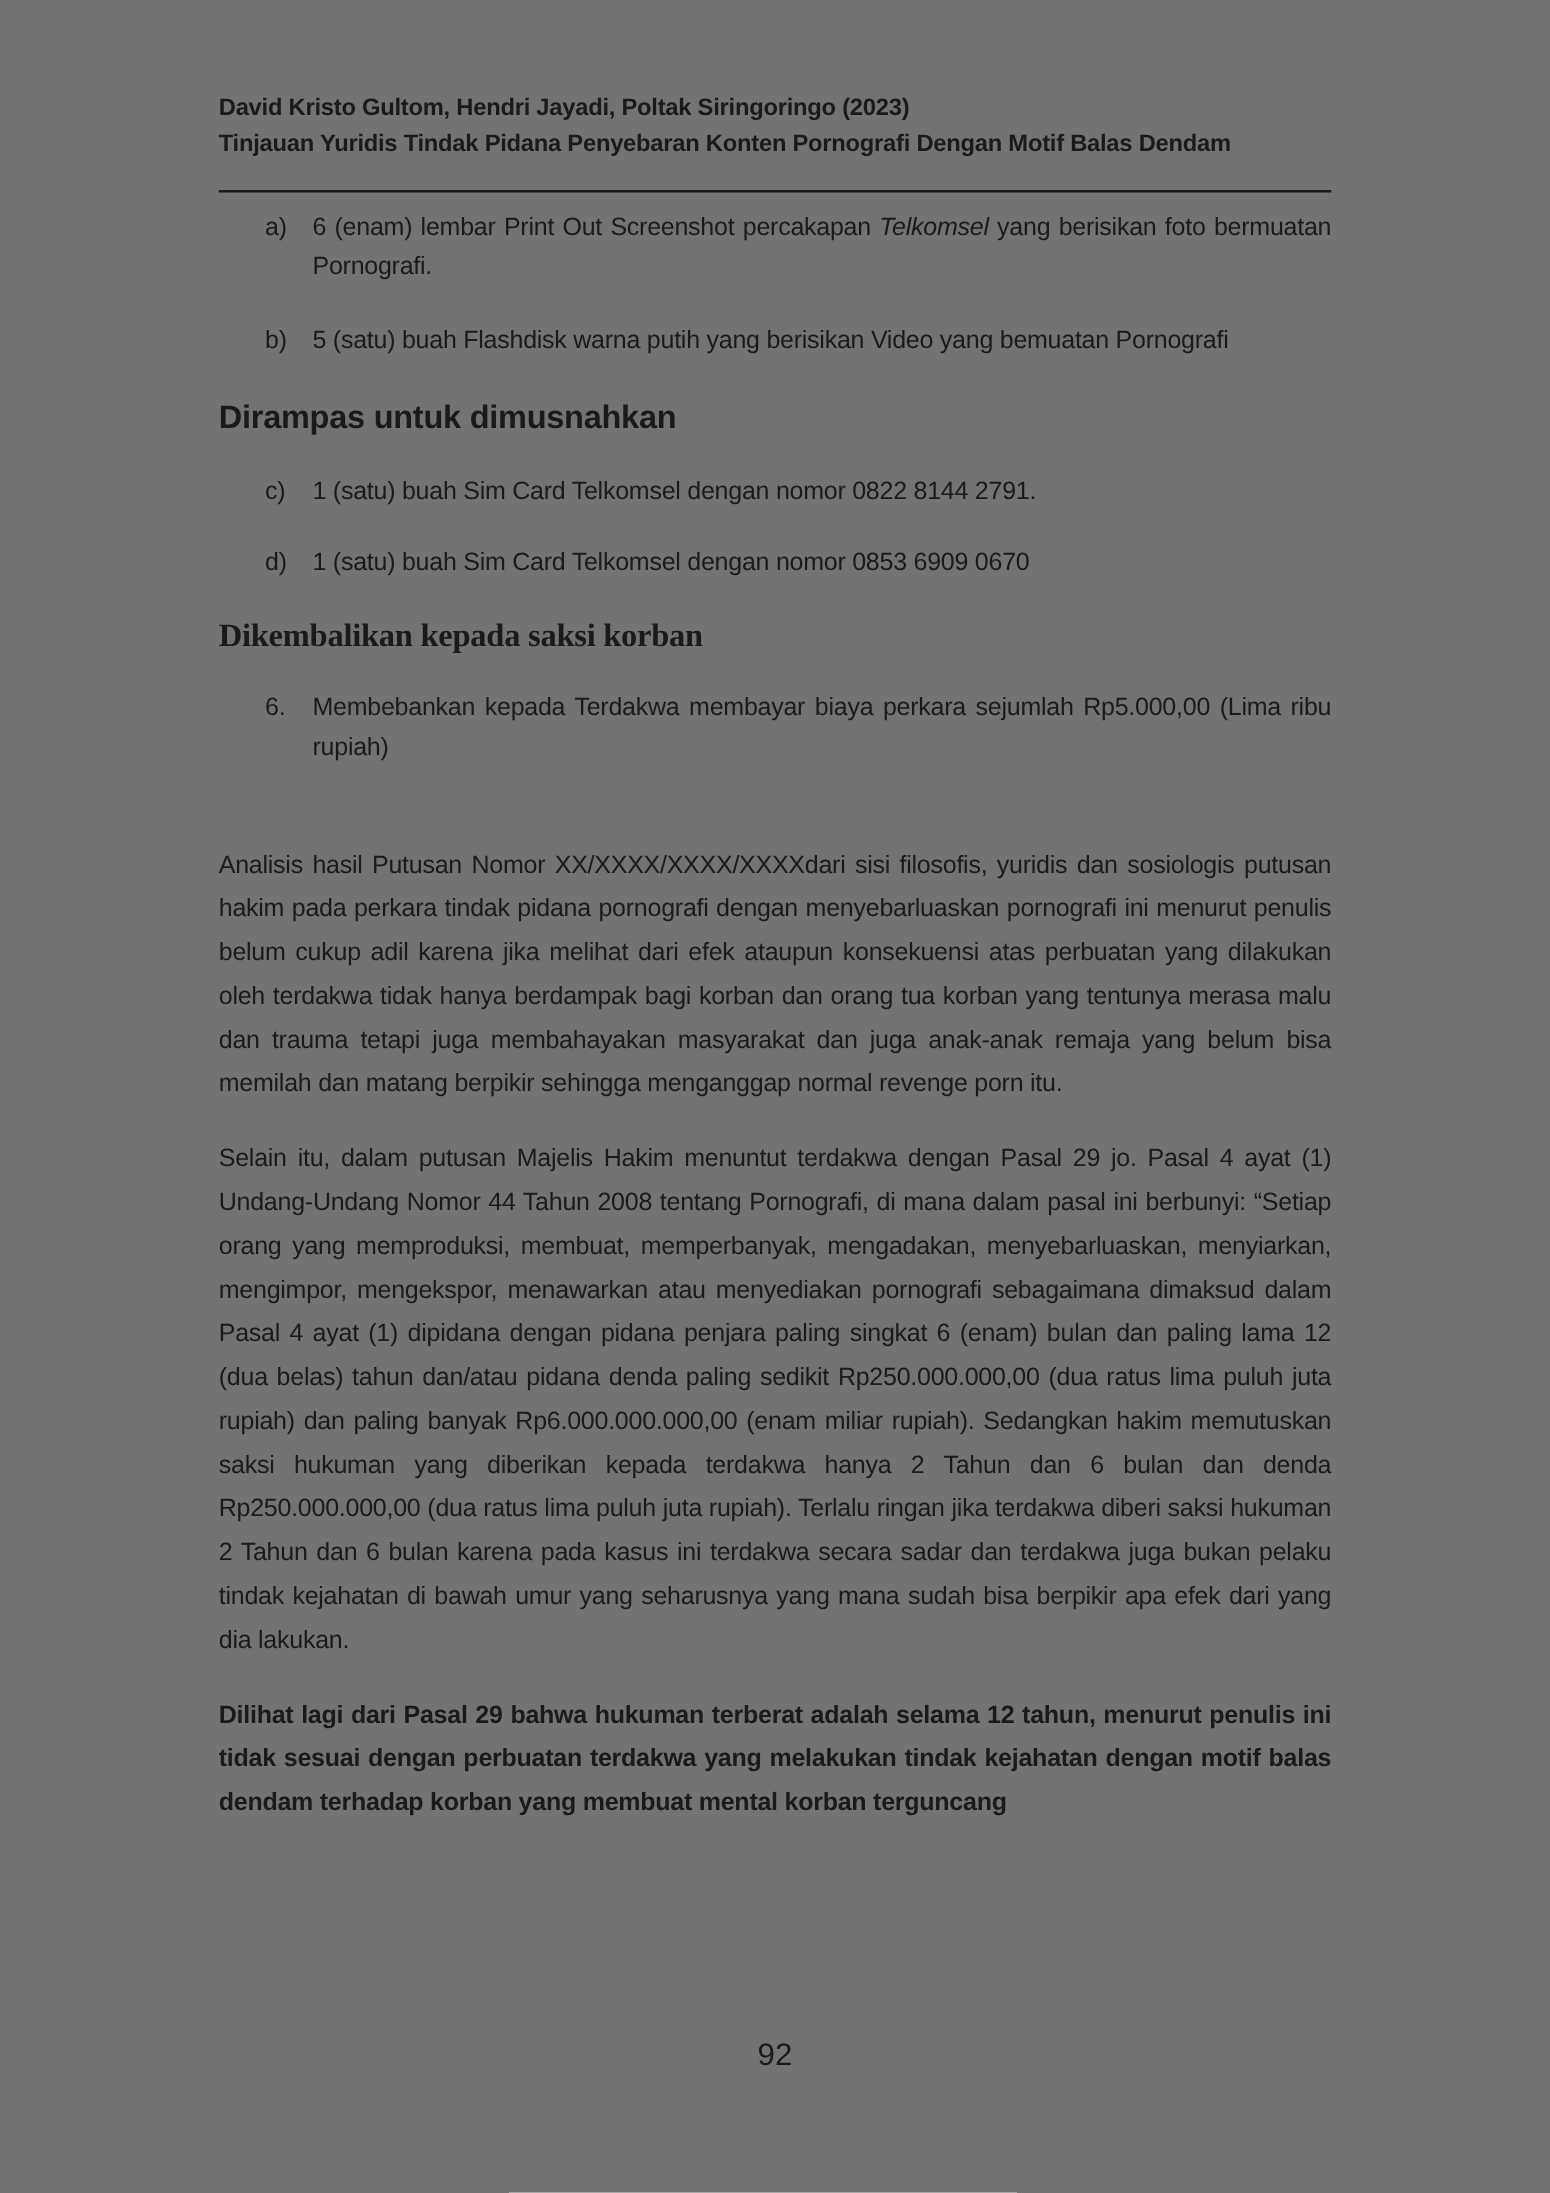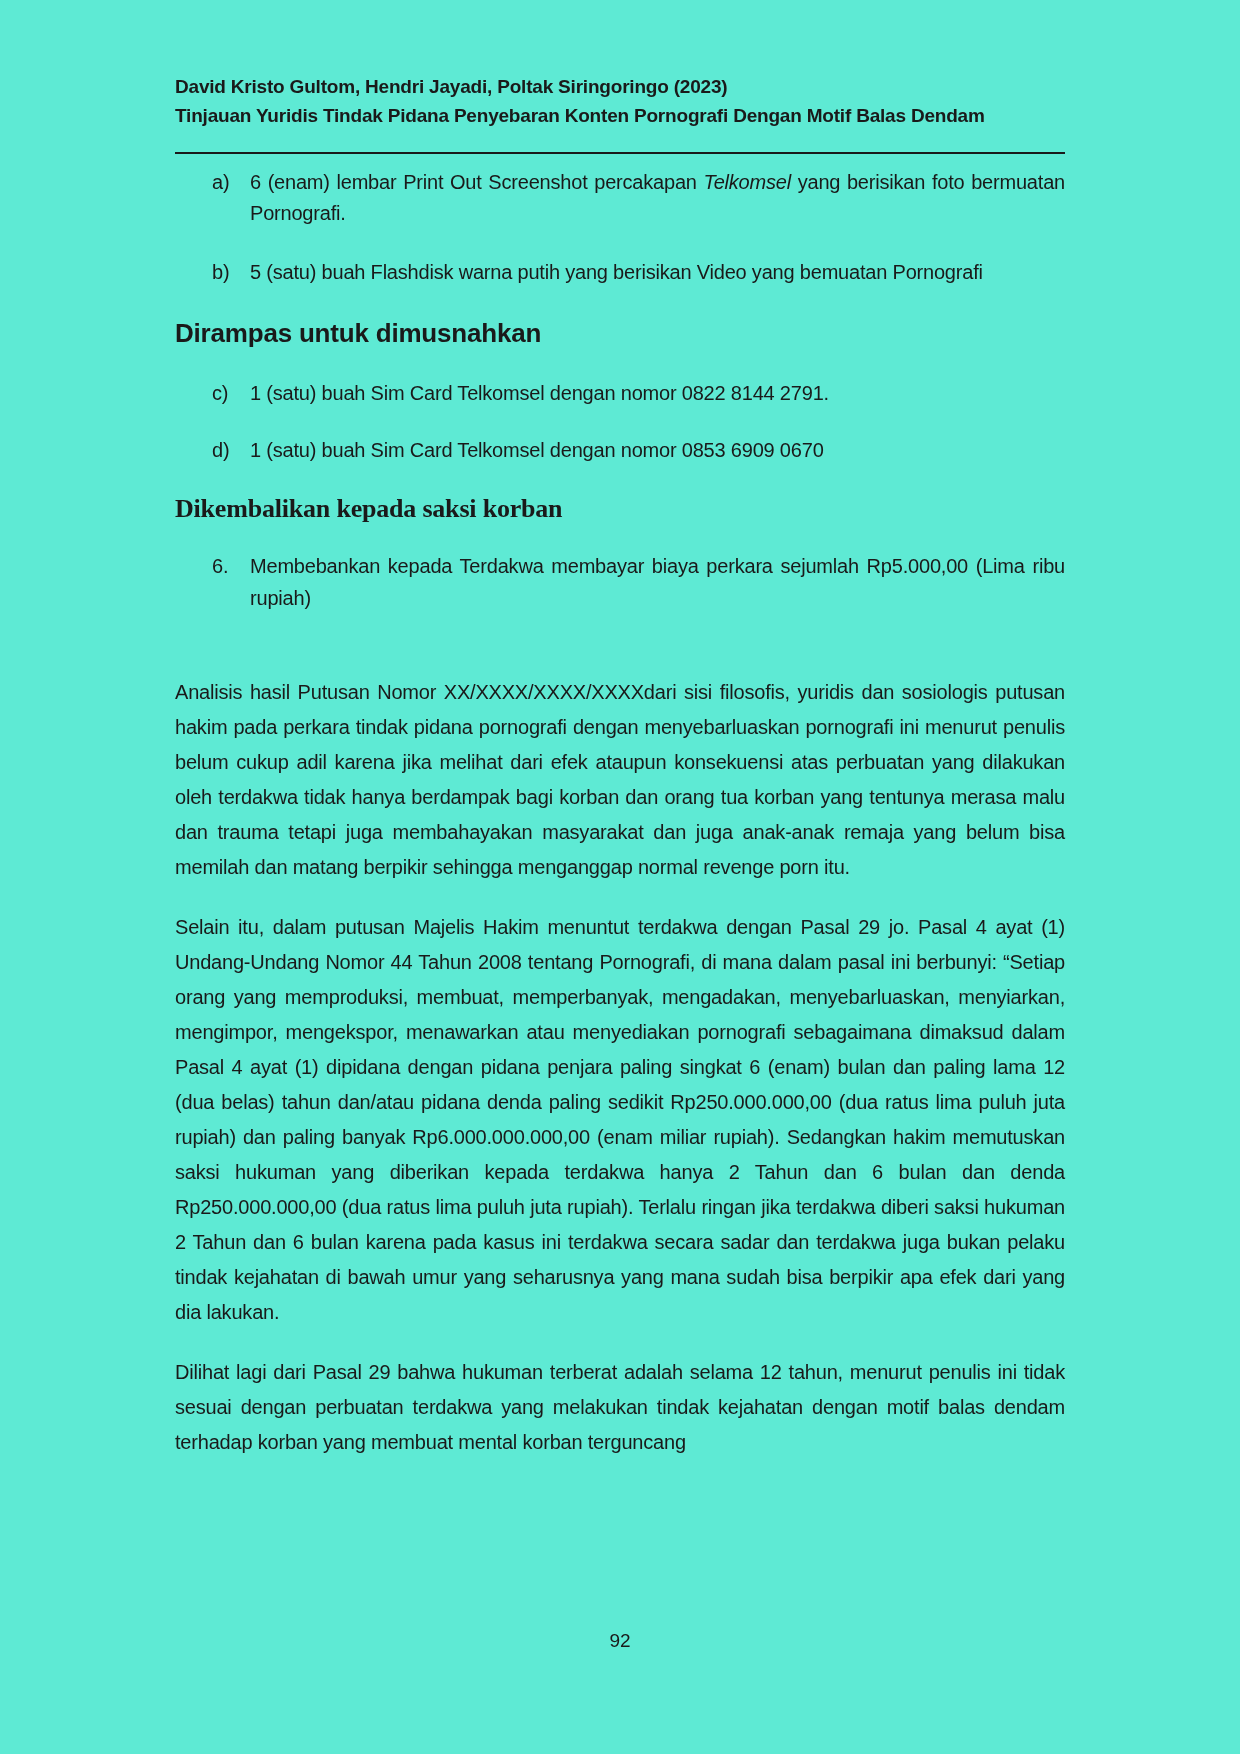--- a/index.html
+++ b/index.html
@@ -12,21 +12,21 @@
     height: 1754px;
     font-family: "Liberation Sans", sans-serif;
     color: #1a1a1a;
     position: relative;
     overflow: hidden;
   }
   .page {
     position: relative;
     width: 1240px;
     height: 1754px;
-    background: #5eead4;
+    background: #737373;
   }
   .content {
     position: absolute;
     left: 175px;
     top: 0;
     width: 890px;
     padding-top: 73px;
   }
   
   .header-block {
@@ -71,30 +71,30 @@
   }
   .h-dirampas { margin-top: 30px; }
   .h-dikembalikan { margin-top: 27px; font-family: Liberation Serif, serif; }
   .para {
     text-align: justify;
     line-height: 35px;
     margin: 0;
   }
   .para-1 { margin-top: 61px; }
   .para-2 { margin-top: 25px; }
-  .para-3 { margin-top: 25px; }
+  .para-3 { margin-top: 25px; font-weight: bold; }
   .it { font-style: italic; }
   
   .page-footer {
     position: absolute;
     top: 1630px;
     left: 0;
     width: 1240px;
     text-align: center;
-    font-size: 19px;
+    font-size: 25px;
     color: #1a1a1a;
   }
 </style>
 </head>
 <body>
 
 <div class="page">
   <div class="content">
 
     <header class="header-block">

